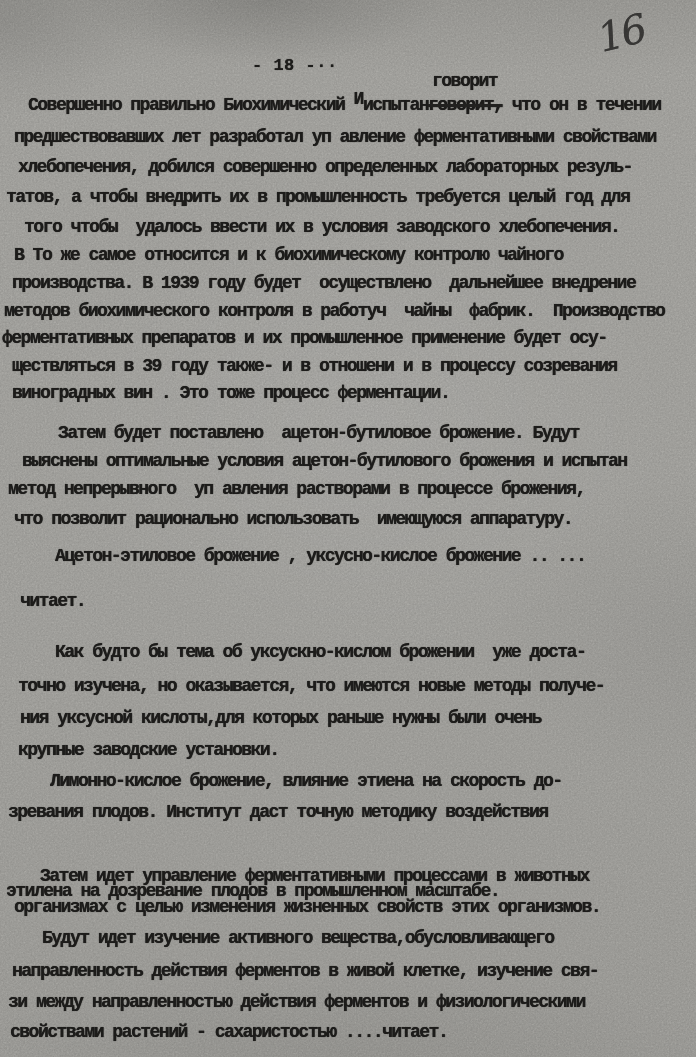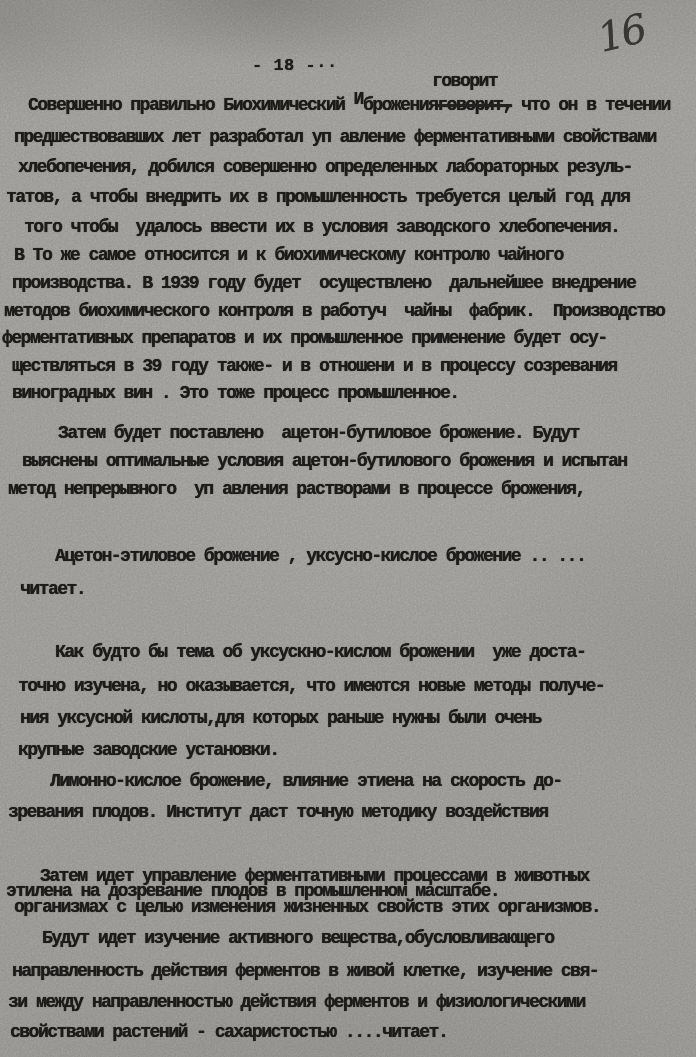--- a/index.html
+++ b/index.html
@@ -42,37 +42,38 @@
 <body>
 
 <div class="page">
 
   <div class="handwritten">16</div>
 
   <div class="pagenum" style="top:56px;left:252px">- 18 -··</div>
 
   <div class="line correction" style="top:70px;left:432px">говорит</div>
 
-  <div class="line" style="top:90px;left:28px"><span>Совершенно правильно Биохимический </span><span class="sup">И</span><span>брожения</span><span class="struck">говорит,</span><span> что он в течении</span></div>
+  <div class="line" style="top:90px;left:28px"><span>Совершенно правильно Биохимический </span><span class="sup">И</span><span>испытан</span><span class="struck">говорит,</span><span> что он в течении</span></div>
 
   <div class="line" style="top:122px;left:14px">предшествовавших лет разработал уп авление ферментативными свойствами</div>
   <div class="line" style="top:152px;left:18px">хлебопечения, добился совершенно определенных лабораторных резуль-</div>
   <div class="line" style="top:182px;left:6px">татов, а чтобы внедрить их в промышленность требуется целый год для</div>
   <div class="line" style="top:212px;left:24px">того чтобы  удалось ввести их в условия заводского хлебопечения.</div>
   <div class="line" style="top:240px;left:14px">В То же самое относится и к биохимическому контролю чайного</div>
   <div class="line" style="top:268px;left:12px">производства. В 1939 году будет  осуществлено  дальнейшее внедрение</div>
   <div class="line" style="top:296px;left:4px">методов биохимического контроля в работуч  чайны  фабрик.  Производство</div>
   <div class="line" style="top:323px;left:2px">ферментативных препаратов и их промышленное применение будет осу-</div>
   <div class="line" style="top:351px;left:12px">ществляться в 39 году также- и в отношени и в процессу созревания</div>
-  <div class="line" style="top:378px;left:12px">виноградных вин . Это тоже процесс промышленное.</div>
+  <div class="line" style="top:378px;left:12px">виноградных вин . Это тоже процесс ферментации.</div>
   <div class="line" style="top:418px;left:58px">Затем будет поставлено  ацетон-бутиловое брожение. Будут</div>
   <div class="line" style="top:446px;left:22px">выяснены оптимальные условия ацетон-бутилового брожения и испытан</div>
   <div class="line" style="top:474px;left:8px">метод непрерывного  уп авления растворами в процессе брожения,</div>
+  <div class="line" style="top:504px;left:14px">что позволит рационально использовать  имеющуюся аппаратуру.</div>
   <div class="line" style="top:541px;left:55px">Ацетон-этиловое брожение , уксусно-кислое брожение .. ...</div>
-  <div class="line" style="top:574px;left:20px">читает.</div>
+  <div class="line" style="top:586px;left:20px">читает.</div>
   <div class="line" style="top:637px;left:55px">Как будто бы тема об уксускно-кислом брожении  уже доста-</div>
   <div class="line" style="top:671px;left:18px">точно изучена, но оказывается, что имеются новые методы получе-</div>
   <div class="line" style="top:703px;left:20px">ния уксусной кислоты,для которых раньше нужны были очень</div>
   <div class="line" style="top:735px;left:18px">крупные заводские установки.</div>
   <div class="line" style="top:766px;left:50px">Лимонно-кислое брожение, влияние этиена на скорость до-</div>
   <div class="line" style="top:797px;left:8px">зревания плодов. Институт даст точную методику воздействия</div>
   <div class="line" style="top:876px;left:6px">этилена на дозревание плодов в промышленном масштабе.</div>
   <div class="line" style="top:861px;left:40px">Затем идет управление ферментативными процессами в животных</div>
   <div class="line" style="top:892px;left:14px">организмах с целью изменения жизненных свойств этих организмов.</div>
   <div class="line" style="top:923px;left:42px">Будут идет изучение активного вещества,обусловливающего</div>

